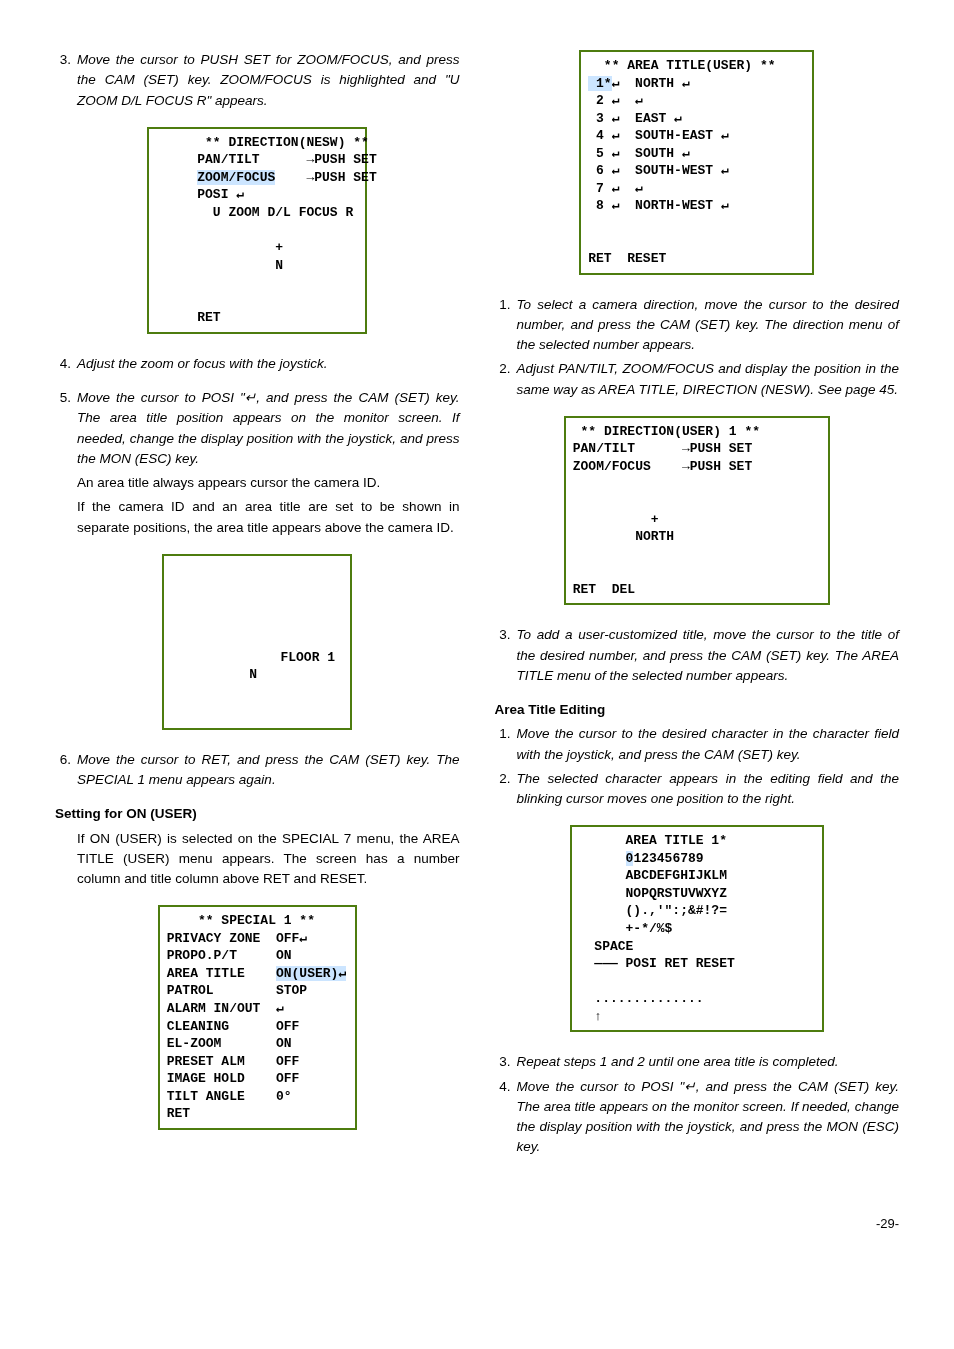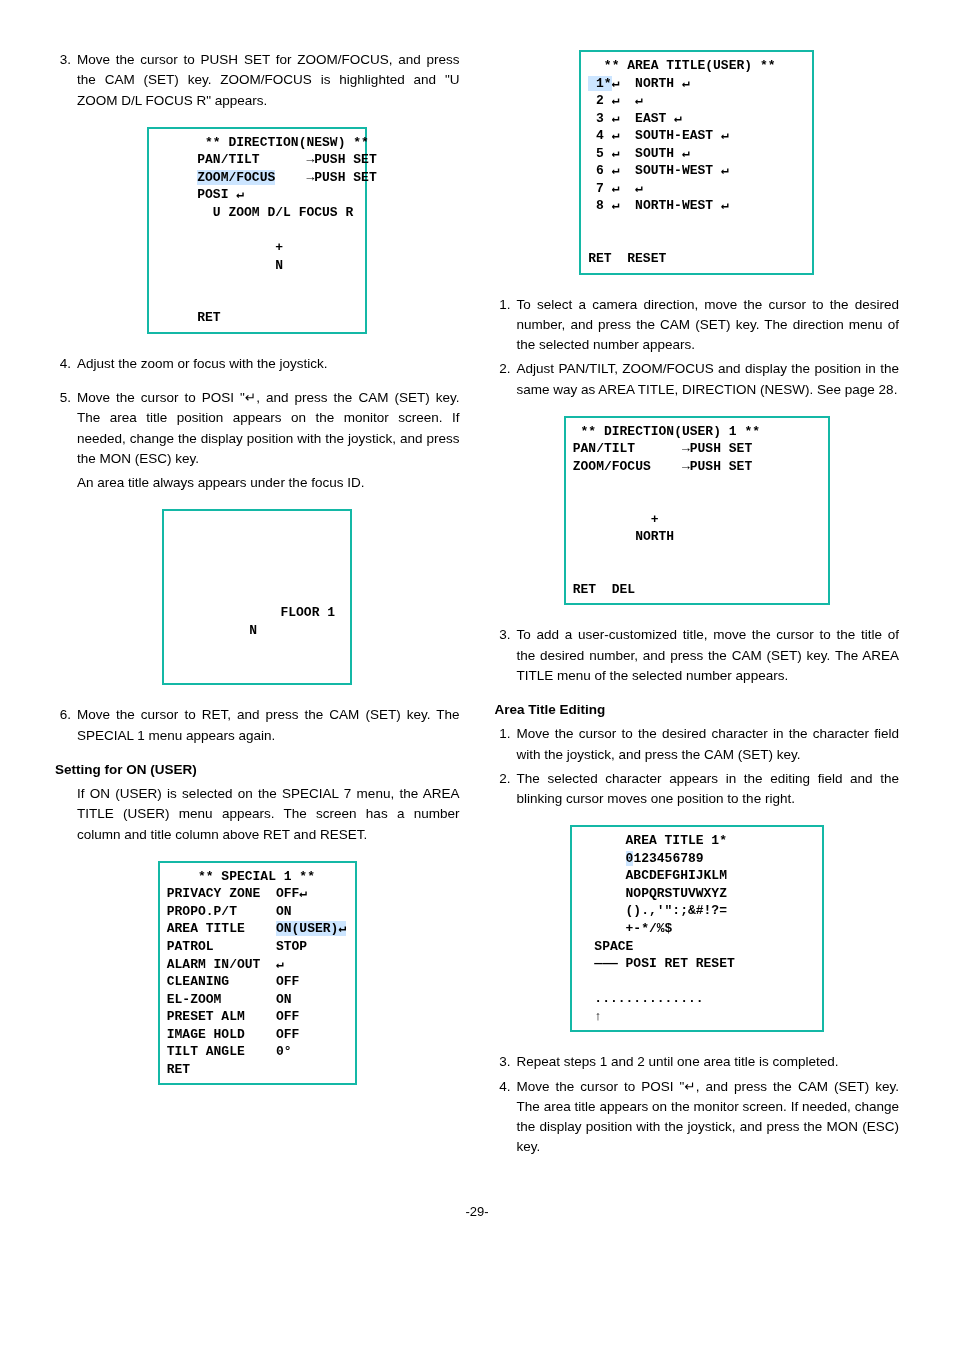--- a/index.html
+++ b/index.html
@@ -29,33 +29,34 @@
     }
     .list-item .num {
       flex-shrink: 0;
       width: 22px;
       text-align: right;
       padding-right: 6px;
     }
     .list-item .txt {
       flex: 1;
       text-align: justify;
+      font-style: italic;
     }
     .indent {
       margin-left: 22px;
       text-align: justify;
       margin-bottom: 4px;
     }
     .section-heading {
       font-weight: bold;
       margin-top: 14px;
       margin-bottom: 4px;
     }
     .menu-box {
-      border: 2px solid #14b8a6;
+      border: 2px solid #4d7c0f;
       font-family: "Courier New", monospace;
       font-size: 13px;
       font-weight: bold;
       line-height: 1.35;
       padding: 5px 7px;
       white-space: pre;
       background: #fff;
     }
     .menu-center {
       display: flex;
@@ -68,22 +69,22 @@
     }
     .note-label {
       font-weight: bold;
       padding-right: 6px;
       flex-shrink: 0;
     }
     .note-text {
       flex: 1;
     }
     .page-num {
-      text-align: center;
-      margin-top: 40px;
+      text-align: right;
+      margin-top: 52px;
       font-size: 13px;
     }
     .hl {
       background: #cce5ff;
     }
   </style>
 </head>
 <body>
 
 <div class="columns">
@@ -113,21 +114,22 @@
       <div class="num">4.</div>
       <div class="txt">Adjust the zoom or focus with the joystick.</div>
     </div>
 
     <div style="height:10px;"></div>
 
     <div class="list-item">
       <div class="num">5.</div>
       <div class="txt">Move the cursor to POSI "↵, and press the CAM (SET) key. The area title position appears on the monitor screen. If needed, change the display position with the joystick, and press the MON (ESC) key.</div>
     </div>
-    <div class="indent">An area title always appears under the focus ID.</div>
+    <div class="indent">An area title always appears cursor the camera ID.</div>
+    <div class="indent">If the camera ID and an area title are set to be shown in separate positions, the area title appears above the camera ID.</div>
 
     <div class="menu-center">
       <div class="menu-box" style="width:190px;height:176px;position:relative;">
 
 
 
 
               FLOOR 1
           N</div>
     </div>
@@ -175,21 +177,21 @@
 RET  RESET</div>
     </div>
 
     <div class="list-item">
       <div class="num">1.</div>
       <div class="txt">To select a camera direction, move the cursor to the desired number, and press the CAM (SET) key. The direction menu of the selected number appears.</div>
     </div>
 
     <div class="list-item">
       <div class="num">2.</div>
-      <div class="txt">Adjust PAN/TILT, ZOOM/FOCUS and display the position in the same way as AREA TITLE, DIRECTION (NESW). See page 28.</div>
+      <div class="txt">Adjust PAN/TILT, ZOOM/FOCUS and display the position in the same way as AREA TITLE, DIRECTION (NESW). See page 45.</div>
     </div>
 
     <div class="menu-center">
       <div class="menu-box" style="width:266px;"> ** DIRECTION(USER) 1 **
 PAN/TILT      →PUSH SET
 ZOOM/FOCUS    →PUSH SET
 
 
           +
         NORTH

